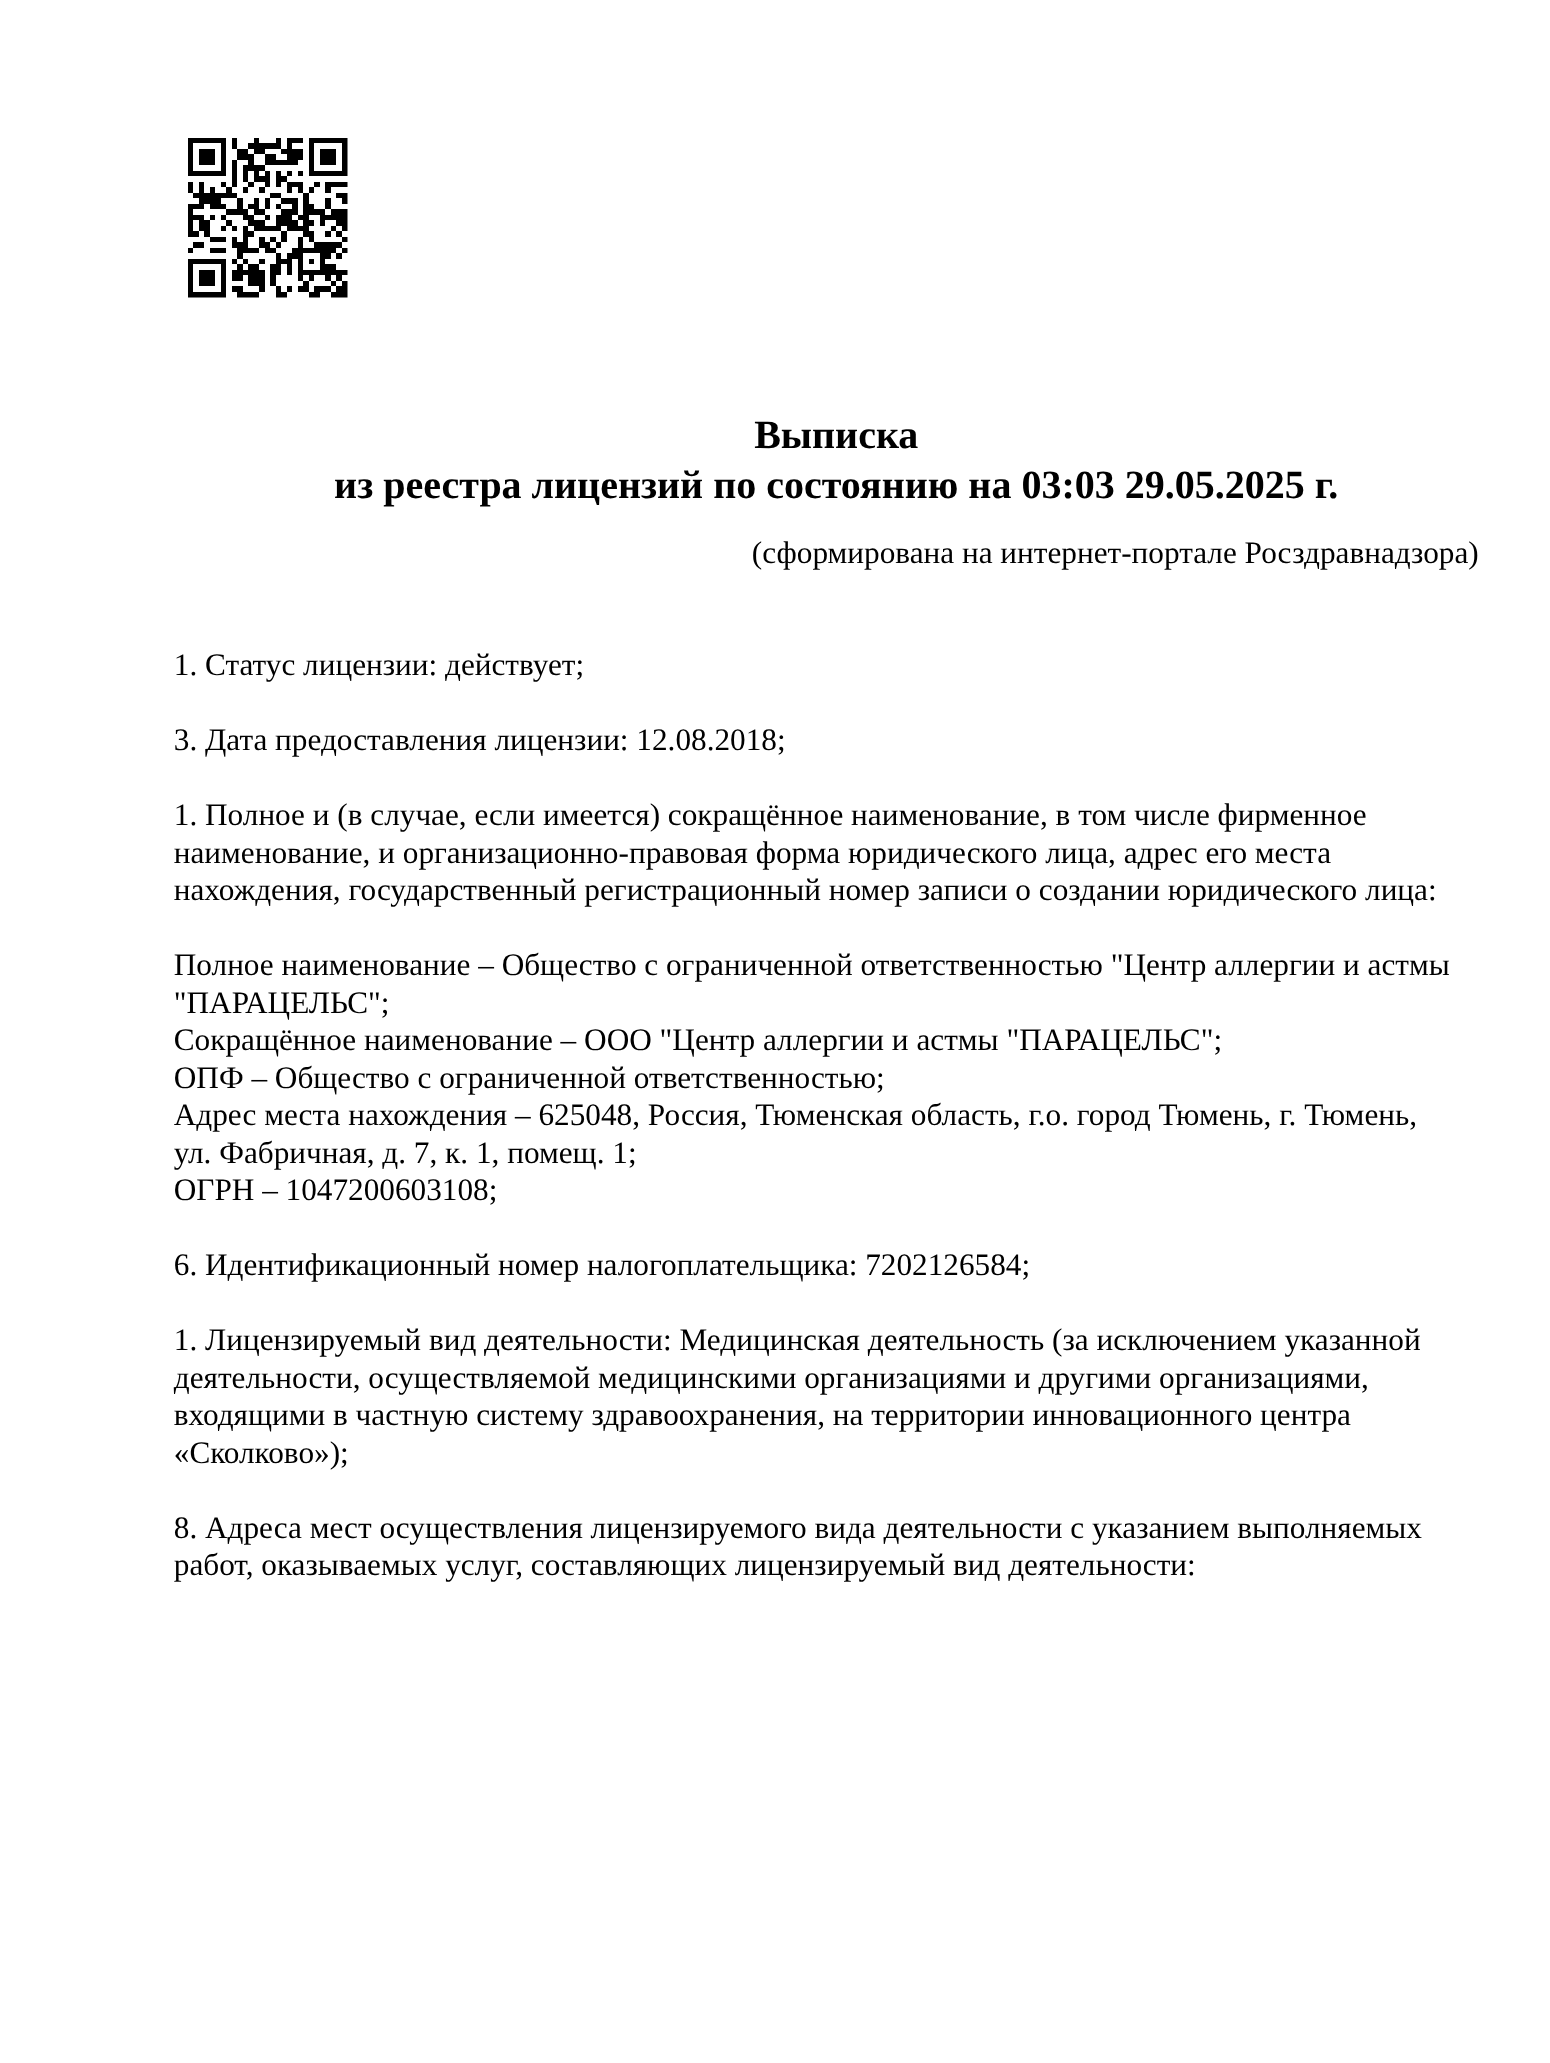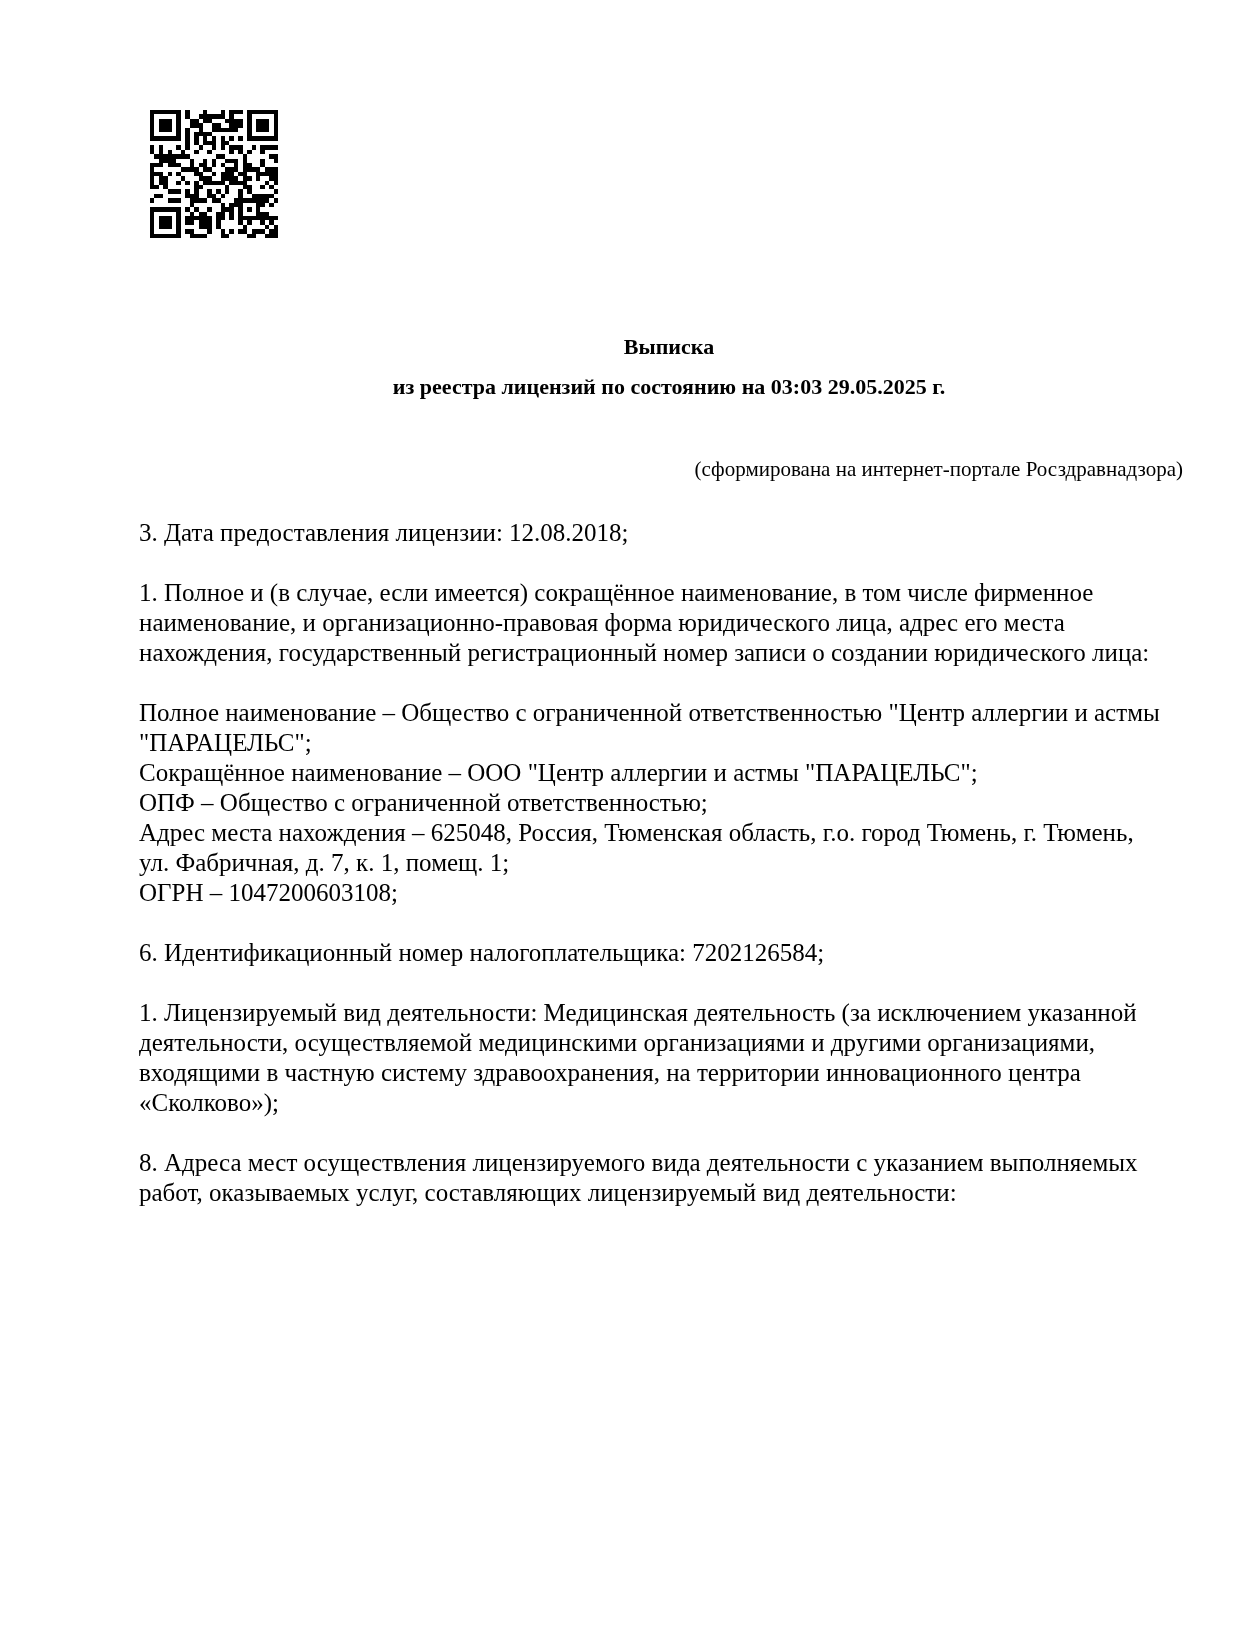--- a/index.html
+++ b/index.html
@@ -24,33 +24,32 @@
     height: 128px;
   }
   .qr svg { display: block; width: 128px; height: 128px; }
   .title-block {
     position: absolute;
     left: 139px;
     top: 327px;
     width: 1060px;
     text-align: center;
     font-weight: bold;
-    font-size: 22px;
+    font-size: 32px;
     line-height: 40px;
     white-space: nowrap;
   }
   .subtitle {
     position: absolute;
     left: 139px;
     top: 428px;
     width: 1044px;
     text-align: right;
-    font-size: 21px;
+    font-size: 25px;
     line-height: 29px;
-    margin-top: 27px;
   }
   .content {
     position: absolute;
     left: 139px;
     top: 518px;
     width: 1066px;
     font-size: 25px;
     line-height: 30px;
   }
   .content p {
@@ -499,20 +498,21 @@
   </div>
 
   <div class="title-block">
     <div>Выписка</div>
     <div>из реестра лицензий по состоянию на 03:03 29.05.2025 г.</div>
   </div>
 
   <div class="subtitle">(сформирована на интернет-портале Росздравнадзора)</div>
 
   <div class="content">
+    <p>1. Статус лицензии: действует;</p>
     <p>3. Дата предоставления лицензии: 12.08.2018;</p>
     <p>1. Полное и (в случае, если имеется) сокращённое наименование, в том числе фирменное
 наименование, и организационно-правовая форма юридического лица, адрес его места
 нахождения, государственный регистрационный номер записи о создании юридического лица:</p>
     <p>Полное наименование – Общество с ограниченной ответственностью "Центр аллергии и астмы
 "ПАРАЦЕЛЬС";
 Сокращённое наименование – ООО "Центр аллергии и астмы "ПАРАЦЕЛЬС";
 ОПФ – Общество с ограниченной ответственностью;
 Адрес места нахождения – 625048, Россия, Тюменская область, г.о. город Тюмень, г. Тюмень,
 ул. Фабричная, д. 7, к. 1, помещ. 1;

